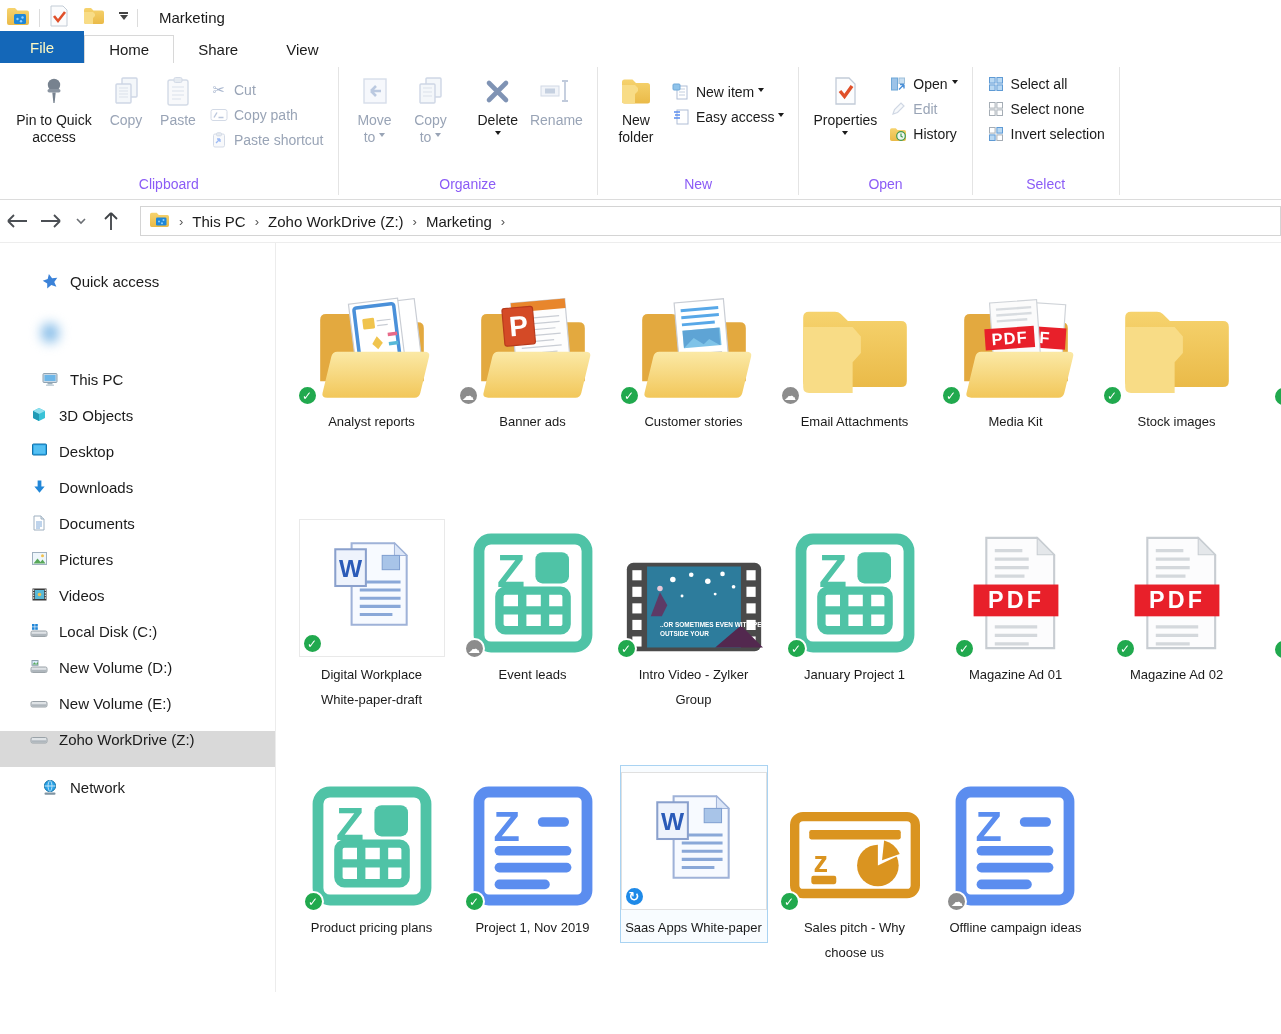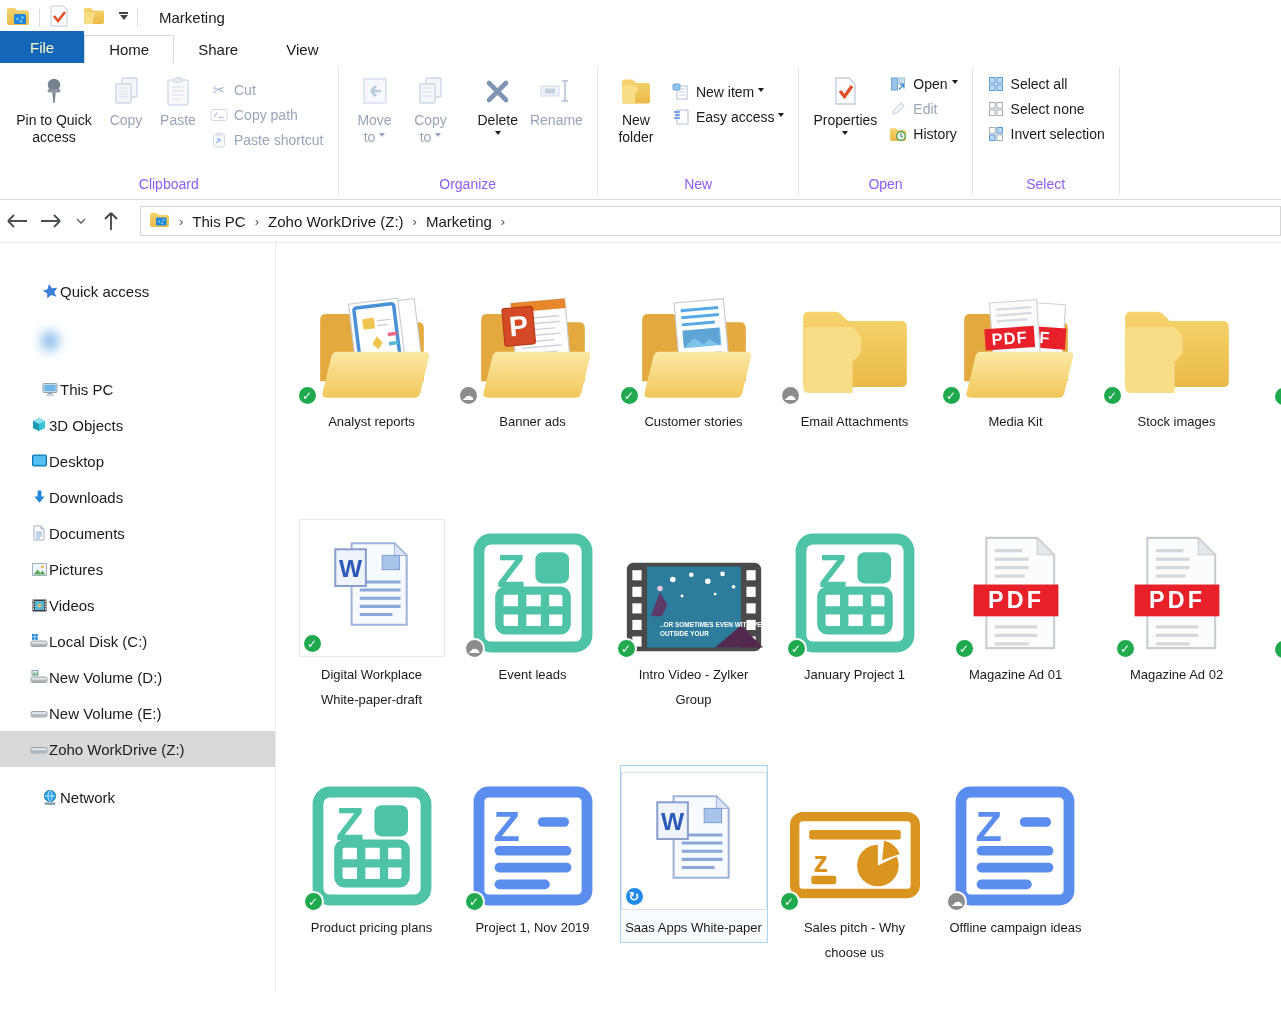--- a/index.html
+++ b/index.html
@@ -44,21 +44,21 @@
   .navbar { height:43px; display:flex; align-items:center; background:#fff; border-bottom:1px solid #ededed; }
   .navbtn { width:34px; display:flex; justify-content:center; align-items:center; }
   .addrbox { flex:1; height:30px; margin-left:12px; border:1px solid #d4d4d4; display:flex;
     align-items:center; padding:0 8px; font-size:15px; gap:9px; }
   .crumb-sep { color:#555; font-size:13px; }
   .crumb { white-space:nowrap; }
 
   
   .content { display:flex; height:749px; position:relative; }
   .sidebar { width:276px; border-right:1px solid #ececec; padding-top:30px; overflow:hidden; }
-  .srow { height:36px; display:flex; align-items:center; font-size:15px; gap:1px; padding-left:41px; }
+  .srow { height:36px; display:flex; align-items:flex-start; font-size:15px; gap:11px; padding-left:41px; }
   .srow.lvl1 { padding-left:30px; }
   .srow.sel { background:#d9d9d9; }
   .srow .sicon { width:18px; display:flex; justify-content:center; }
   .srow.mt14 { margin-top:14px; } .srow.mt12 { margin-top:12px; }
   .blur-dot { width:22px; height:20px; border-radius:50%; background:#85bce8; filter:blur(6px); }
   .blur-bar { width:105px; height:15px; background:#c6c6c6; filter:blur(6px); border-radius:3px; }
 
   .files-panel { flex:1; position:relative; overflow:hidden; padding:16px 0 0 15px; }
   .grid { display:grid; grid-template-columns:repeat(6,161px); grid-auto-rows:253px; }
   .cell { display:flex; flex-direction:column; align-items:center; }

